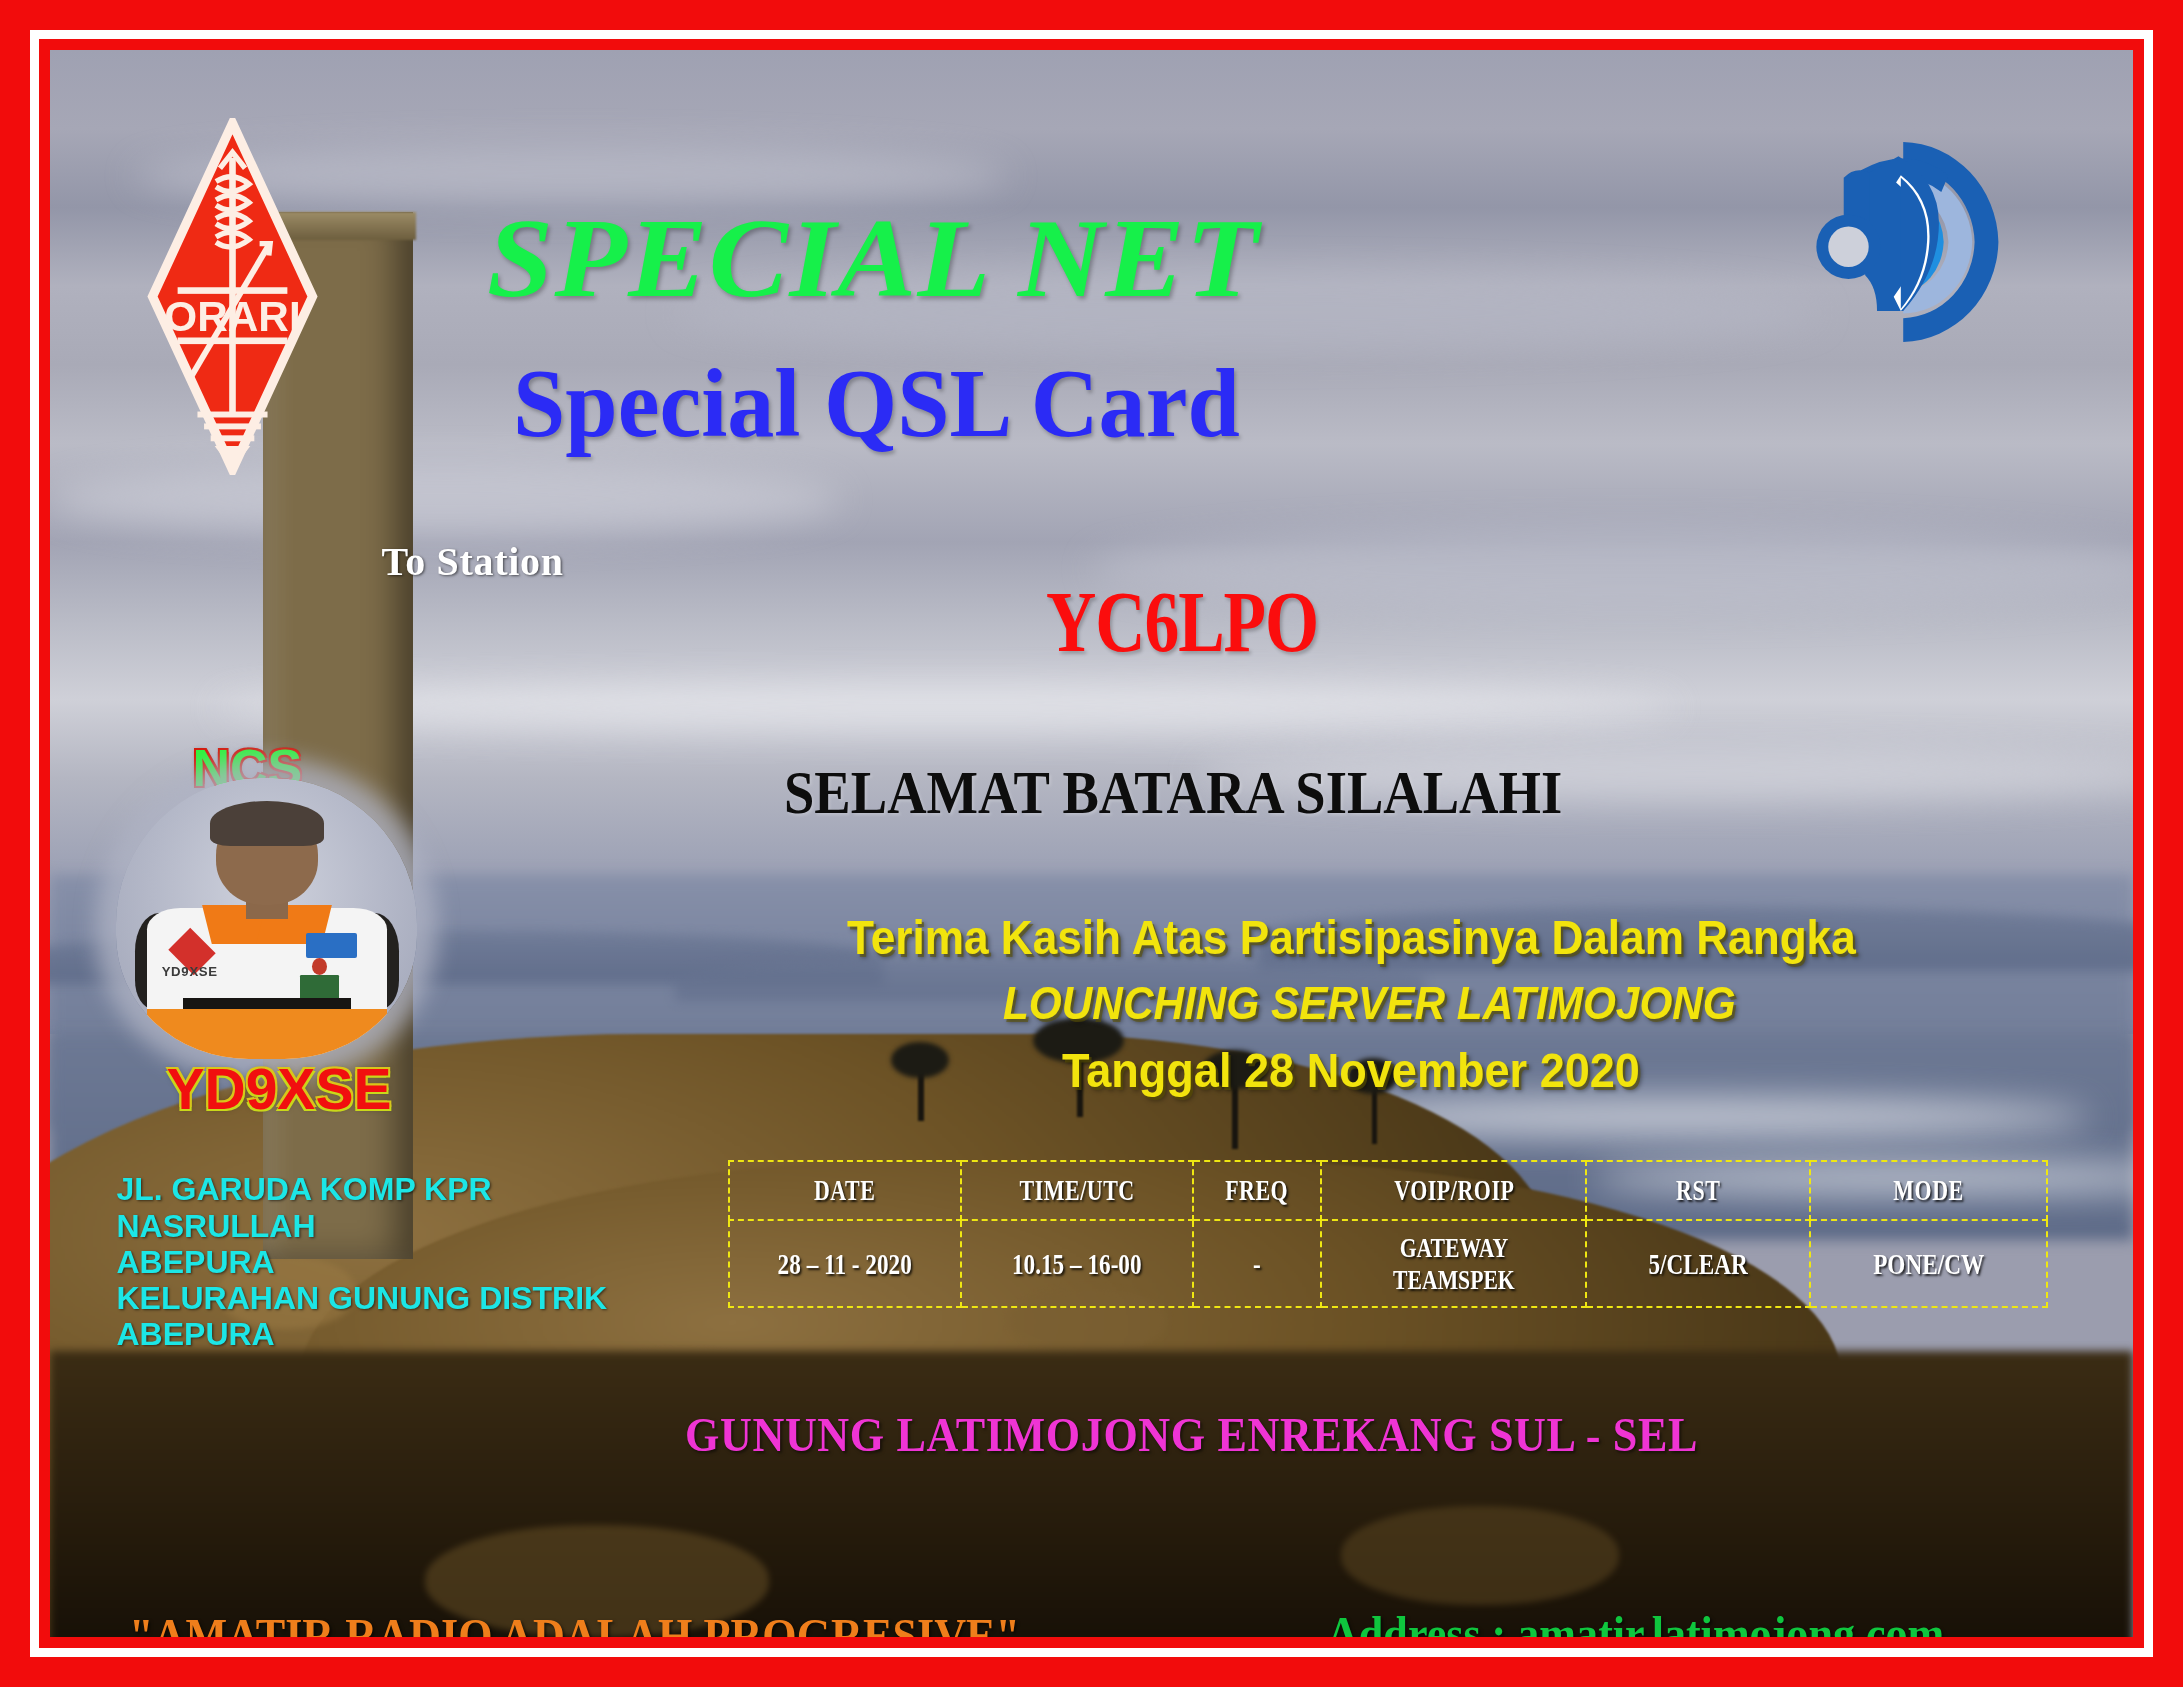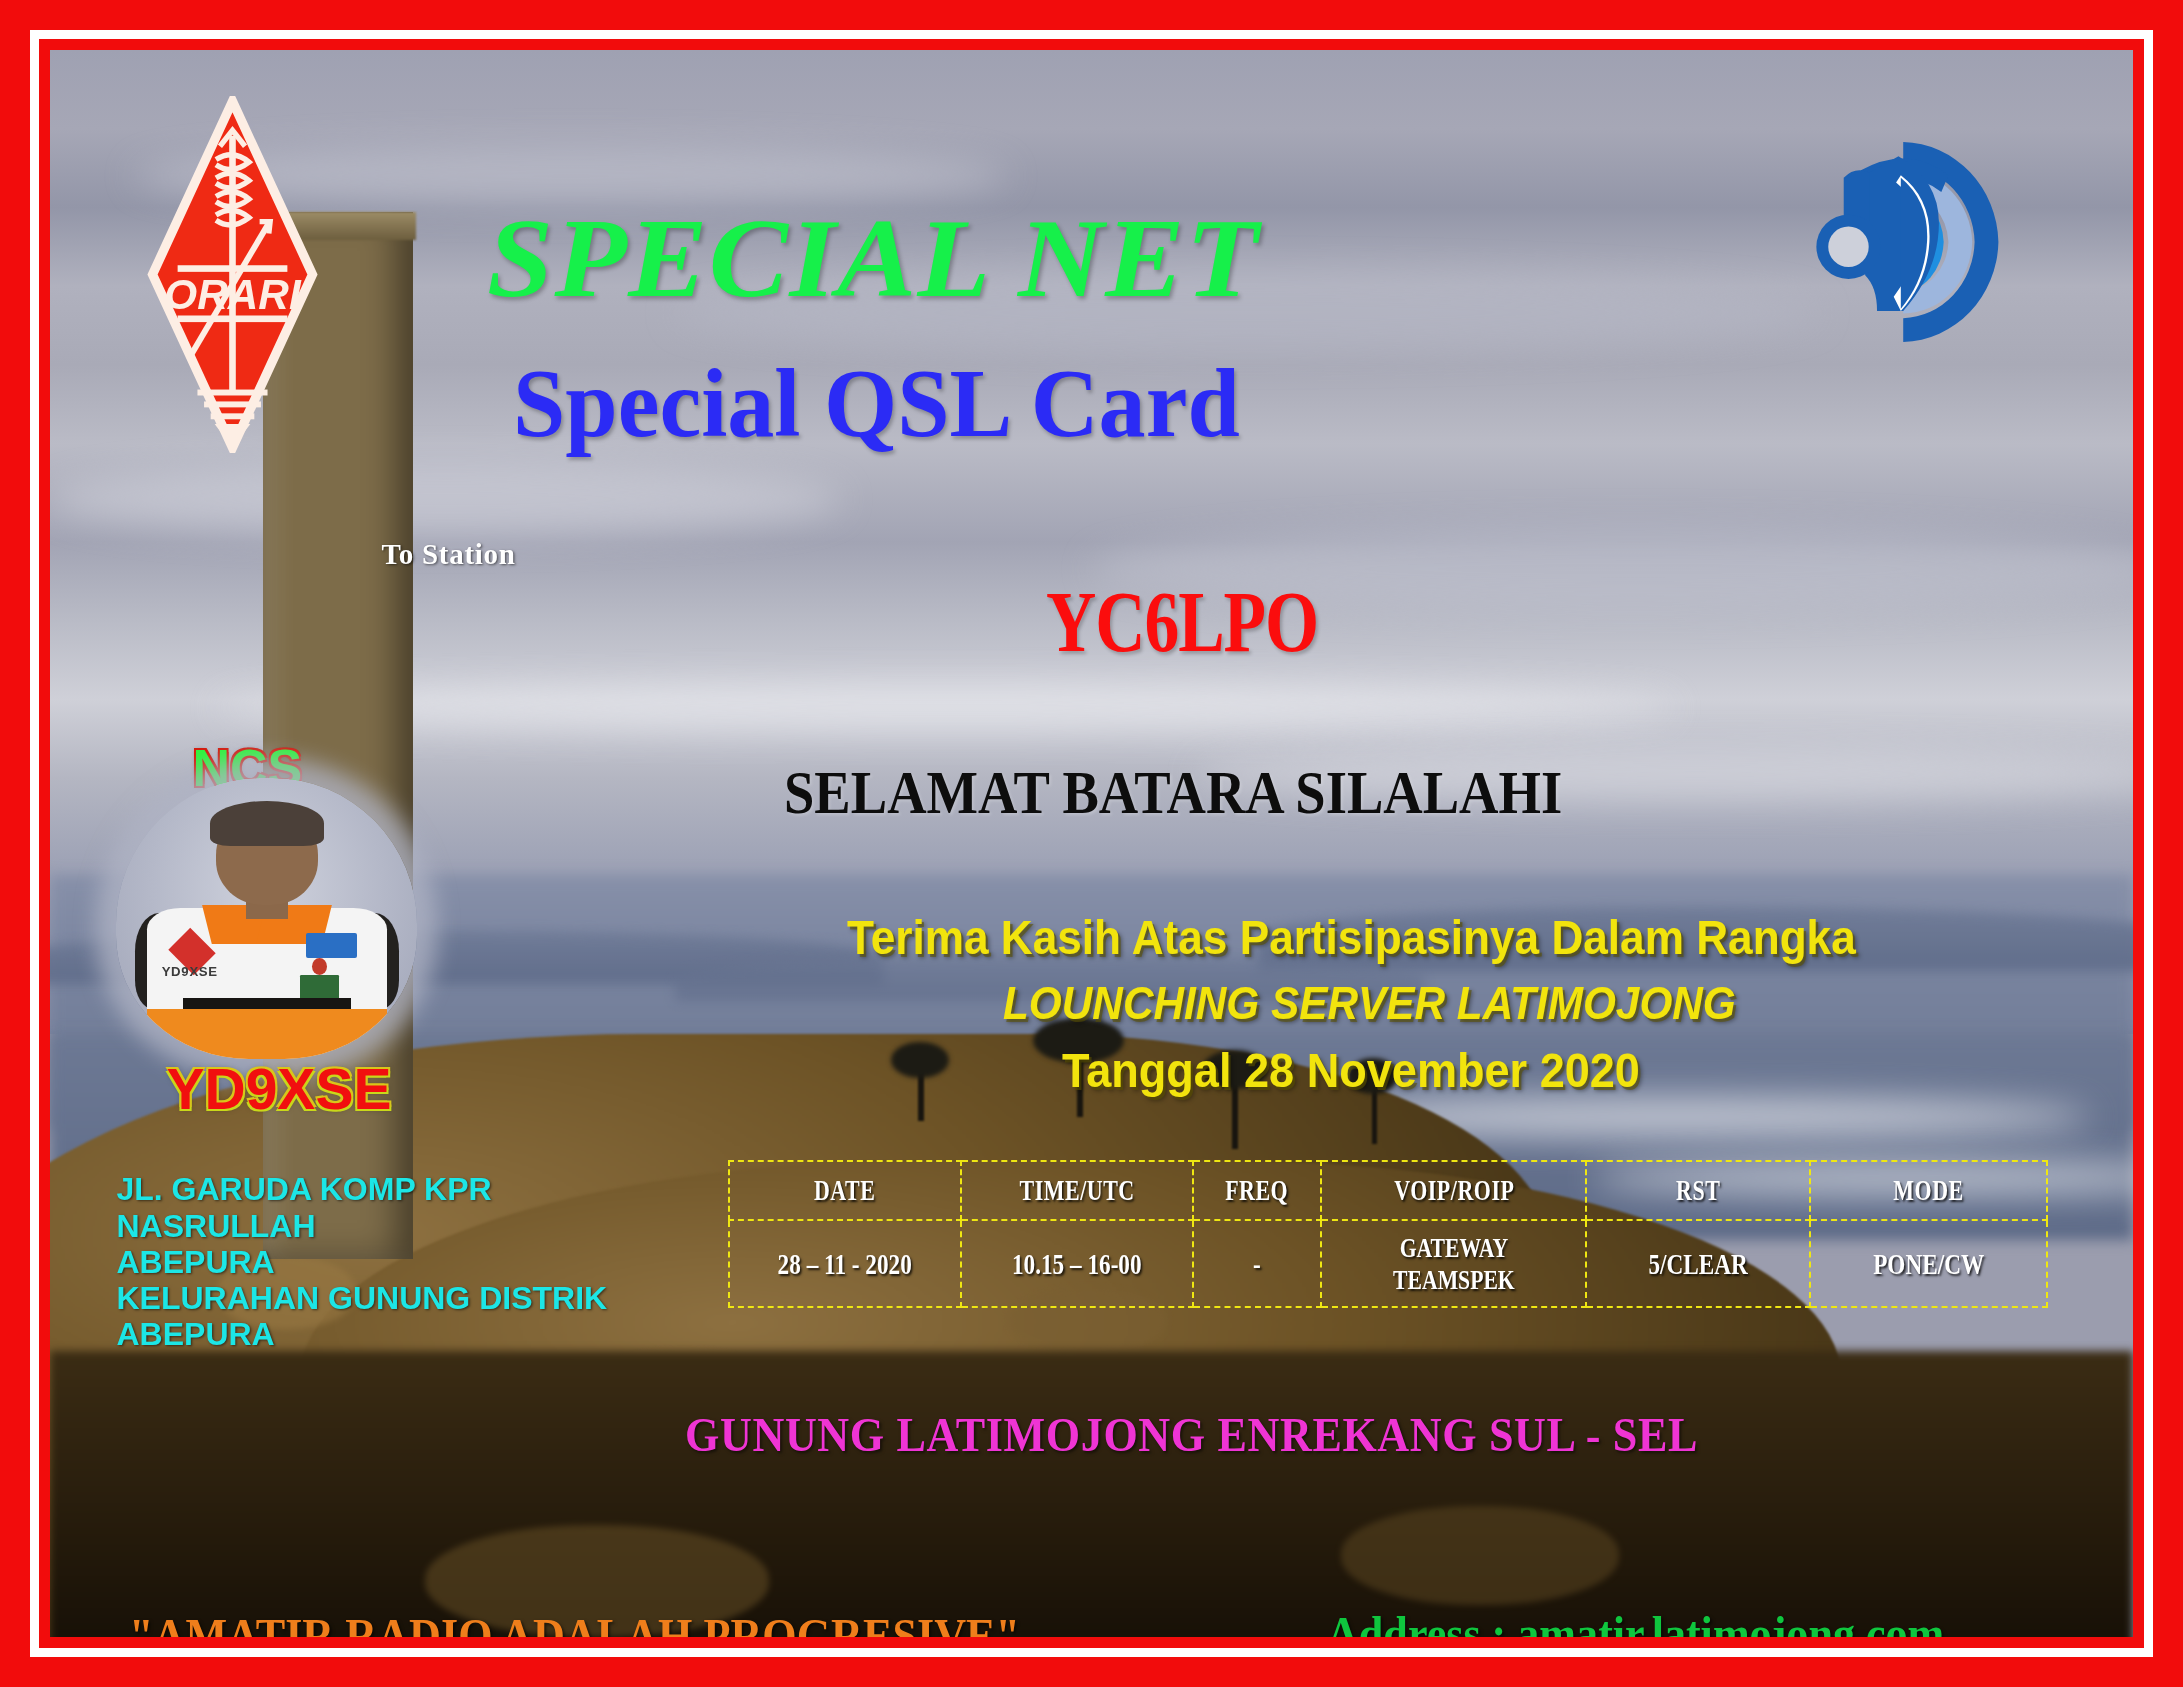--- a/index.html
+++ b/index.html
@@ -90,21 +90,21 @@
   .tree{position:absolute;filter:blur(1px);}
   .tree .trunk{position:absolute;background:#18150f;}
   .tree .canopy{position:absolute;background:#1c1b14;border-radius:50%;filter:blur(2px);}
 
   
   #overlay{position:absolute;inset:0;}
 
   .abs{position:absolute;white-space:nowrap;}
 
   
-  #orari{position:absolute;left:93px;top:46px;width:179px;height:357px;font-style:italic;}
+  #orari{position:absolute;left:93px;top:68px;width:179px;height:357px;}
   #orari svg{width:100%;height:100%;display:block;}
 
   
   #rlogo{position:absolute;right:93px;top:73px;width:245px;height:238px;}
   #rlogo svg{width:100%;height:100%;display:block;}
 
   
   #special-net{
     left:437px;top:144px;
     font-family:"Liberation Serif",serif;
@@ -118,21 +118,21 @@
     left:463px;top:298px;
     font-family:"Liberation Serif",serif;
     font-weight:bold;font-size:97px;
     color:#2b2bf5;
     transform:scaleX(.97);transform-origin:left top;
     text-shadow:2px 2.6px 4px rgba(0,0,0,.25);
   }
   #to-station{
     left:331px;top:488px;
     font-family:"Liberation Serif",serif;font-weight:bold;
-    font-size:29px;color:#ffffff;letter-spacing:0.7px;
+    font-size:40px;color:#ffffff;letter-spacing:0.7px;
     text-shadow:1.3px 1.3px 2.6px rgba(0,0,0,.55);
   }
   #callsign{
     left:996px;top:521px;
     font-family:"Liberation Serif",serif;font-weight:bold;
     font-size:87px;color:#fb0d0d;letter-spacing:-1.3px;
     transform:scaleX(.80);transform-origin:left top;
     text-shadow:2.6px 2.6px 4px rgba(0,0,0,.22);
   }
   #station-name{

